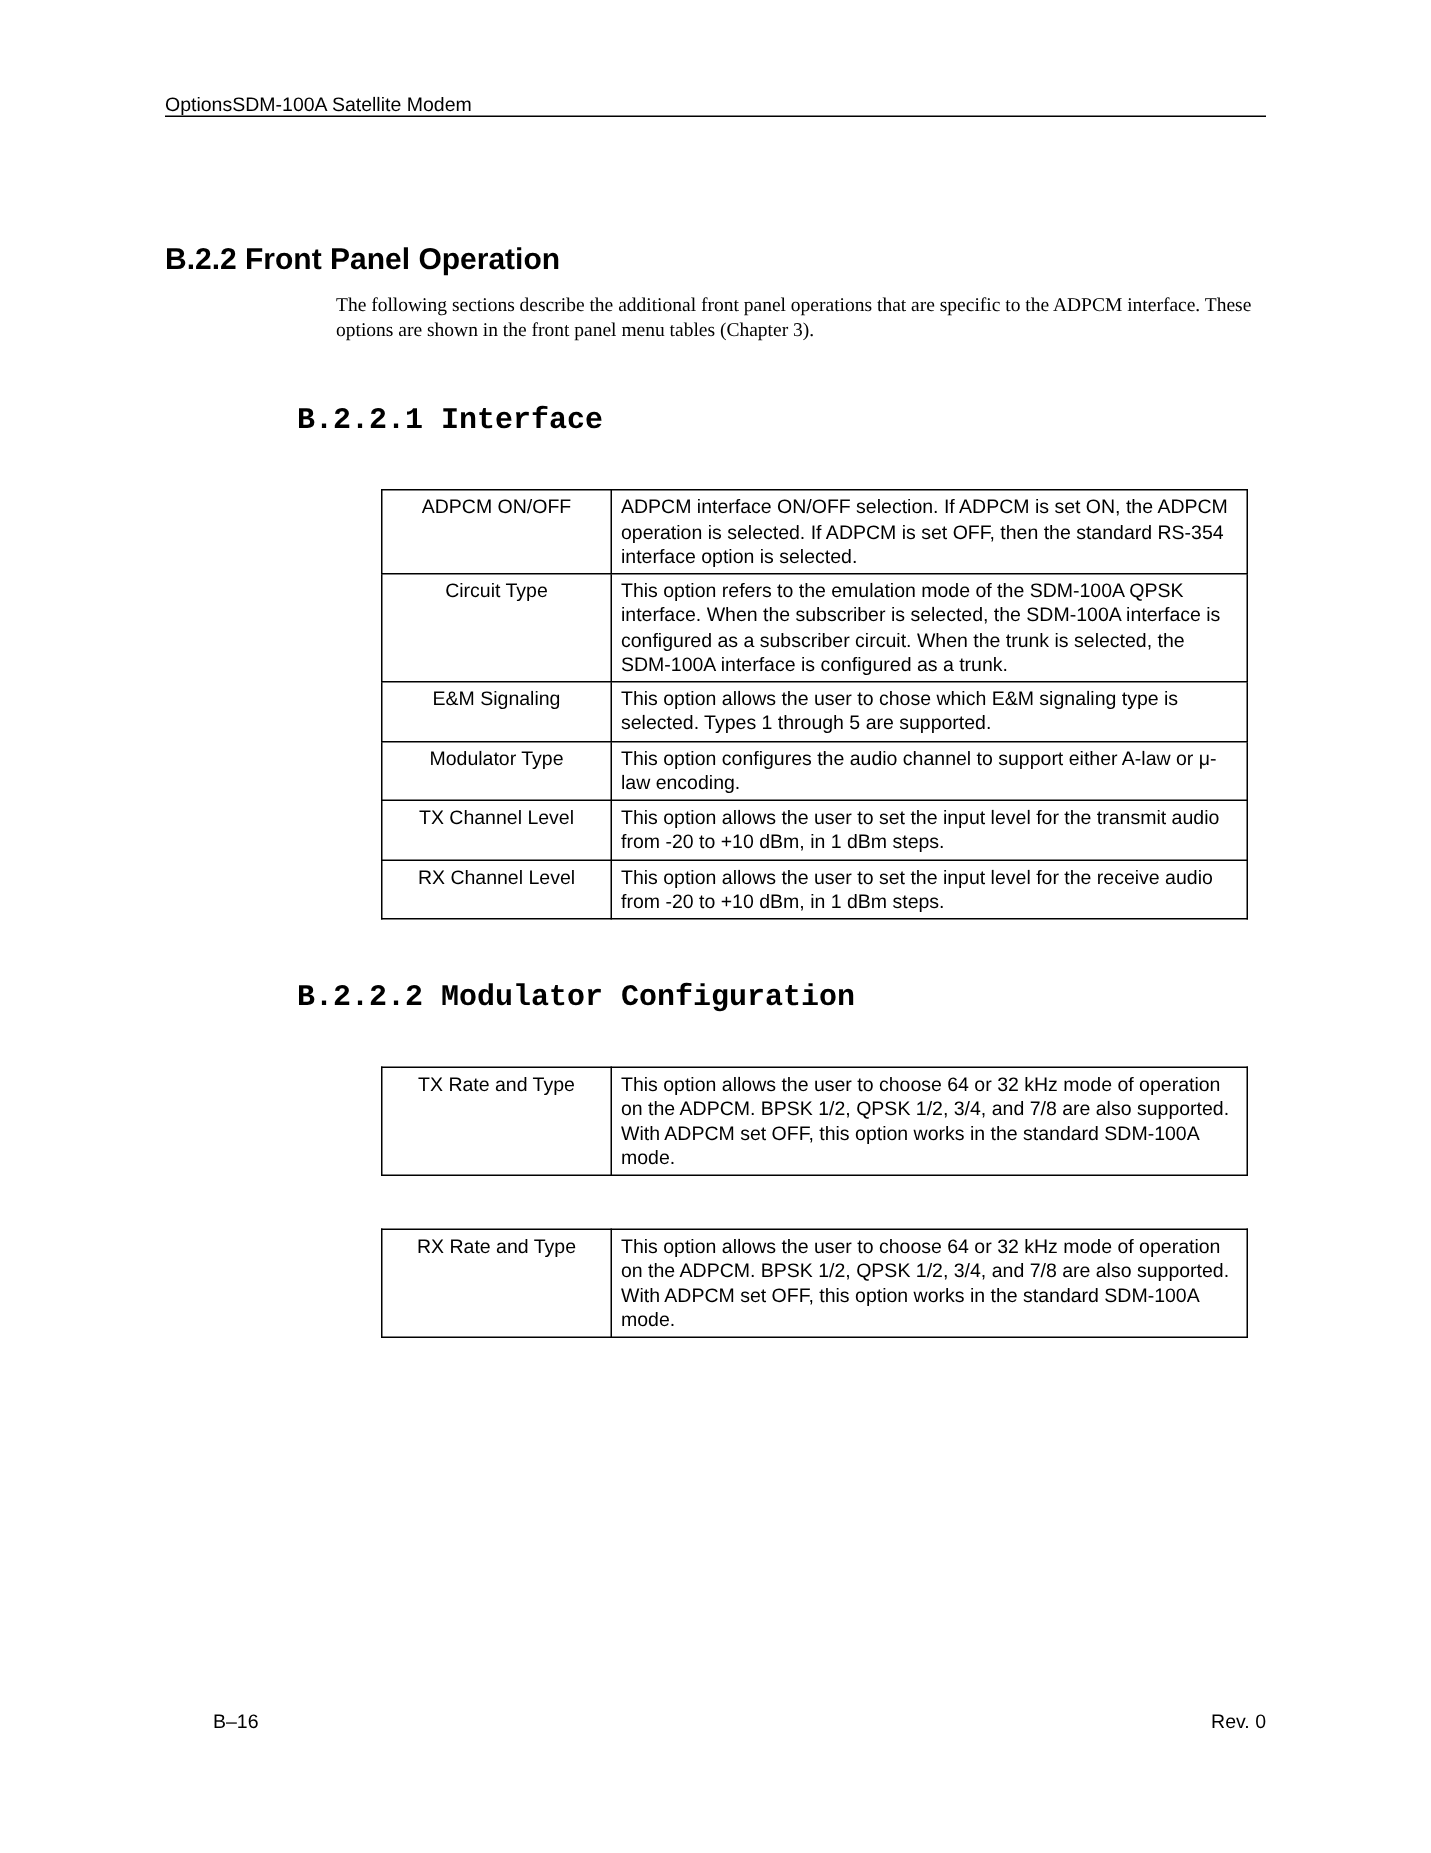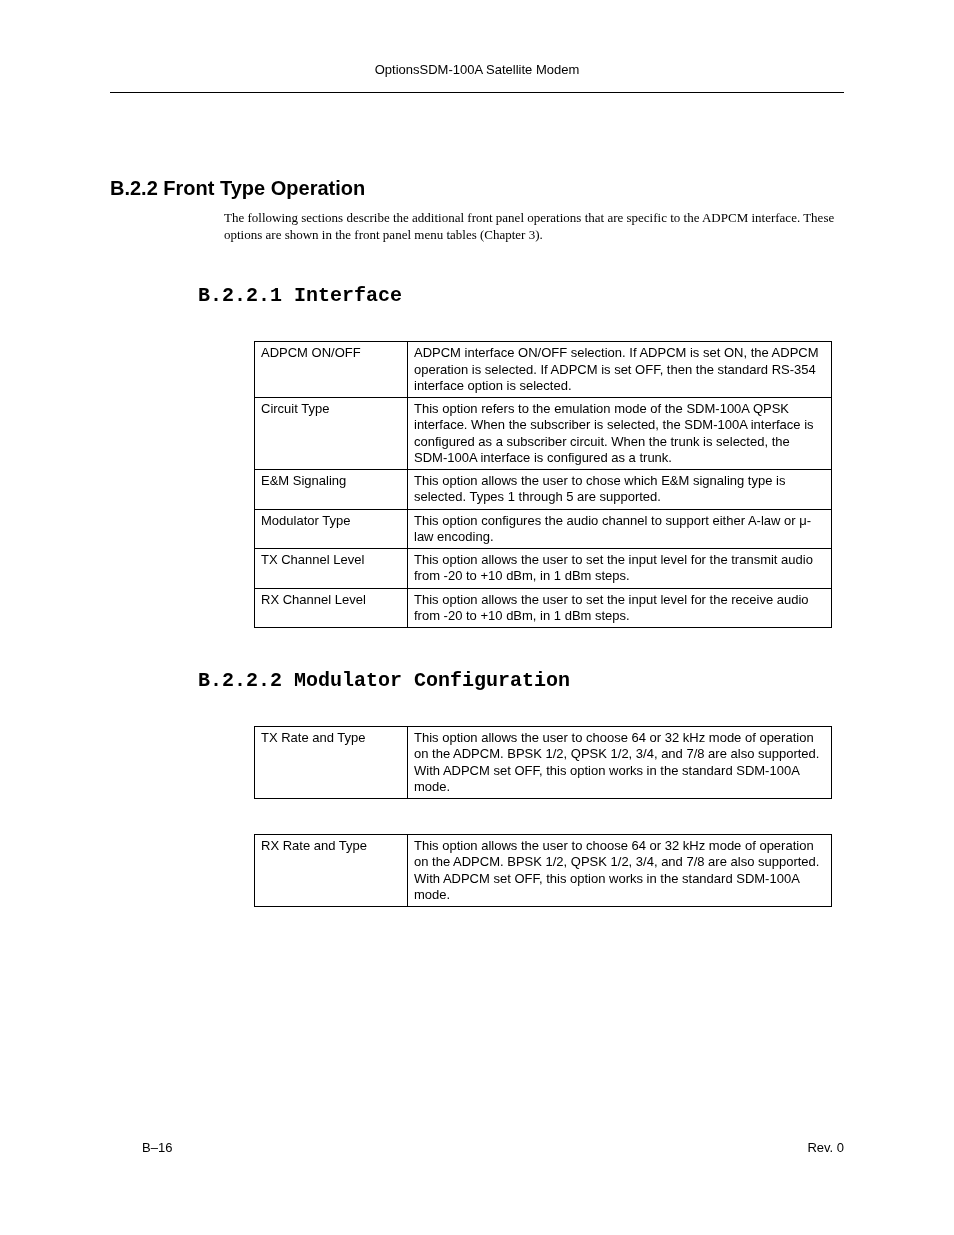--- a/index.html
+++ b/index.html
@@ -12,24 +12,24 @@
   }
   .page {
     padding: 62px 110px 40px 110px;
     box-sizing: border-box;
     min-height: 1235px;
     display: flex;
     flex-direction: column;
   }
   .header {
     display: flex;
-    justify-content: center;
+    justify-content: flex-start;
     font-family: Arial, Helvetica, sans-serif;
     font-size: 13px;
-    padding-bottom: 15px;
+    padding-bottom: 0;
     border-bottom: 1px solid #000;
   }
   .section-title {
     font-family: Arial, Helvetica, sans-serif;
     font-weight: bold;
     font-size: 20px;
     margin-top: 84px;
     margin-bottom: 10px;
   }
   .body-text {
@@ -61,20 +61,21 @@
     table-layout: fixed;
   }
   table.data td {
     border: 1px solid #000;
     padding: 3px 6px;
     vertical-align: top;
     line-height: 1.25;
   }
   table.data td.label {
     width: 140px;
+    text-align: center;
   }
   .spacer {
     flex: 1 1 auto;
   }
   .footer-rule {
     border: none;
     border-top: 1px solid #000;
     margin-top: 40px;
     margin-bottom: 3px;
   }
@@ -90,21 +91,21 @@
 </head>
 <body>
 
 <div class="page">
 
   <div class="header">
     <span>Options</span>
     <span>SDM-100A Satellite Modem</span>
   </div>
 
-  <div class="section-title">B.2.2  Front Type Operation</div>
+  <div class="section-title">B.2.2  Front Panel Operation</div>
   <div class="body-text">The following sections describe the additional front panel operations that are specific to the ADPCM interface. These options are shown in the front panel menu tables (Chapter 3).</div>
 
   <hr class="rule">
   <div class="subsection-title">B.2.2.1  Interface</div>
 
   <table class="data">
     <tbody>
       <tr>
         <td class="label">ADPCM ON/OFF</td>
         <td>ADPCM interface ON/OFF selection. If ADPCM is set ON, the ADPCM operation is selected. If ADPCM is set OFF, then the standard RS-354 interface option is selected.</td>

